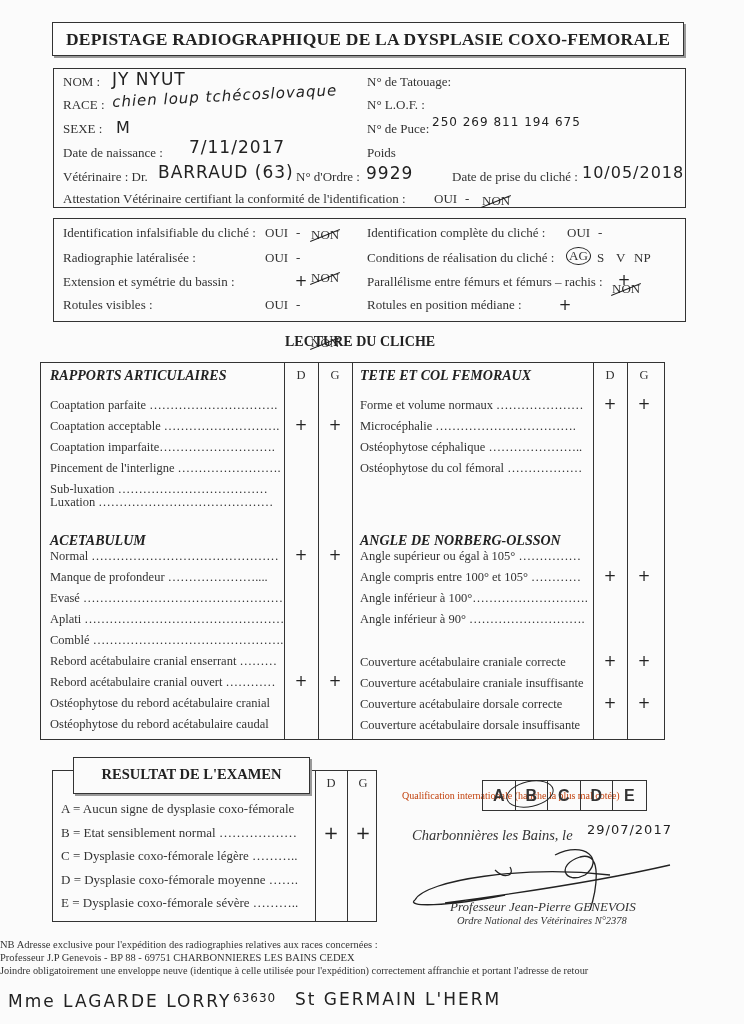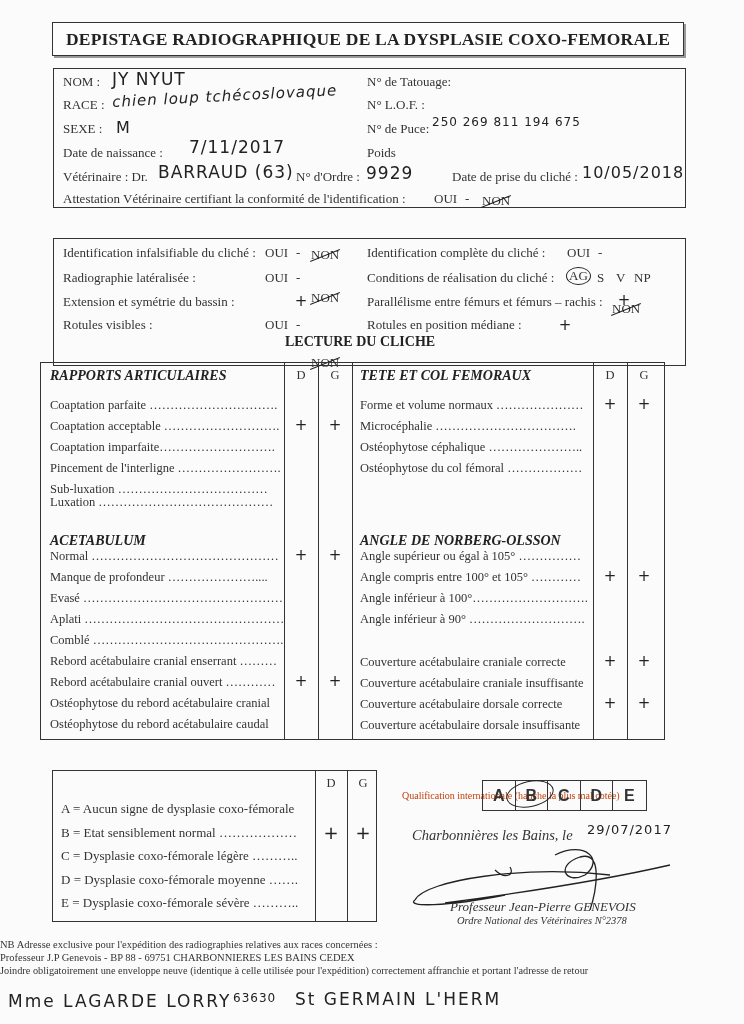--- a/index.html
+++ b/index.html
@@ -12,21 +12,21 @@
   
   #title-box { left: 52px; top: 22px; width: 632px; height: 34px; border: 1.3px solid #333; box-shadow: 2px 2px 0 #999; background: #fdfdfd; }
   #title { position: absolute; left: 0; right: 0; top: 6px; text-align: center; font-weight: bold; font-size: 17.5px; letter-spacing: 0.2px; color: #222; }
 
   
   #id-box { left: 53px; top: 68px; width: 633px; height: 140px; }
   .lbl { position: absolute; font-size: 13px; white-space: nowrap; color: #333; }
   .hwv { position: absolute; font-size: 16px; white-space: nowrap; }
 
   
-  #cond-box { left: 53px; top: 218px; width: 633px; height: 128px; margin-top: 20px; }
+  #cond-box { left: 53px; top: 218px; width: 633px; height: 104px; }
 
   .section-title { position: absolute; font-weight: bold; font-size: 14px; color: #222; }
 
   
   #reading { left: 40px; top: 362px; width: 625px; height: 378px; }
   .vline { position: absolute; top: 0; bottom: 0; border-left: 1.3px solid #333; }
   .hdr-it { position: absolute; font-style: italic; font-weight: bold; font-size: 14px; color: #222; }
   .row { position: absolute; font-size: 12.5px; white-space: nowrap; color: #333; }
   .col-h { position: absolute; font-size: 12.5px; color: #333; width: 30px; text-align: center; }
   .mark { position: absolute; font-family: "DejaVu Sans", sans-serif; font-size: 15px; color: #222; width: 30px; text-align: center; }
@@ -279,20 +279,23 @@
     <div>
       <span class="row" style="left: 319px; top: 355px;">Couverture acétabulaire dorsale insuffisante</span>
       <span class="mark" style="left: 554px; top: 352px;"></span>
       <span class="mark" style="left: 588px; top: 352px;"></span>
     </div>
   </div>
 
 <div id="result" class="box">
   <div class="vline" style="left:262px;"></div>
   <div class="vline" style="left:294px;"></div>
+  <div id="result-title-box">
+    <div id="result-title">RESULTAT DE L'EXAMEN</div>
+  </div>
   <span class="col-h" style="left:263px;top:5px;">D</span>
   <span class="col-h" style="left:295px;top:5px;">G</span>
   <div id="result-rows"></div>
 <div>
       <span class="row" style="left: 8px; top: 30px; font-size: 13px;">A = Aucun signe de dysplasie coxo-fémorale</span>
       <span class="mark" style="left: 263px; top: 27px; font-size: 18px;"></span>
       <span class="mark" style="left: 295px; top: 27px; font-size: 18px;"></span>
     </div>
     <div>
       <span class="row" style="left: 8px; top: 53.5px; font-size: 13px;">B = Etat sensiblement normal ………………</span>

